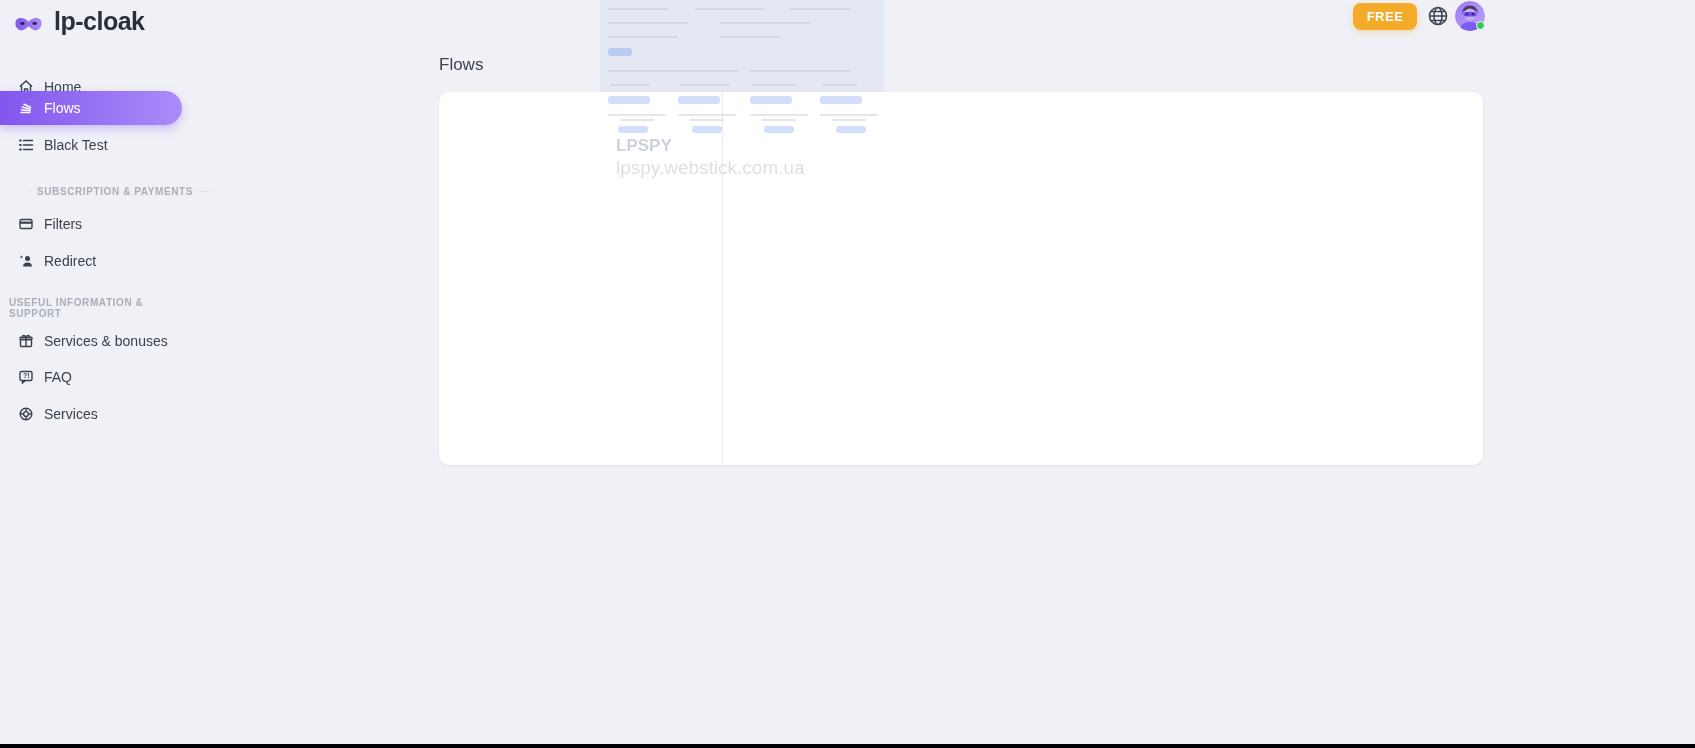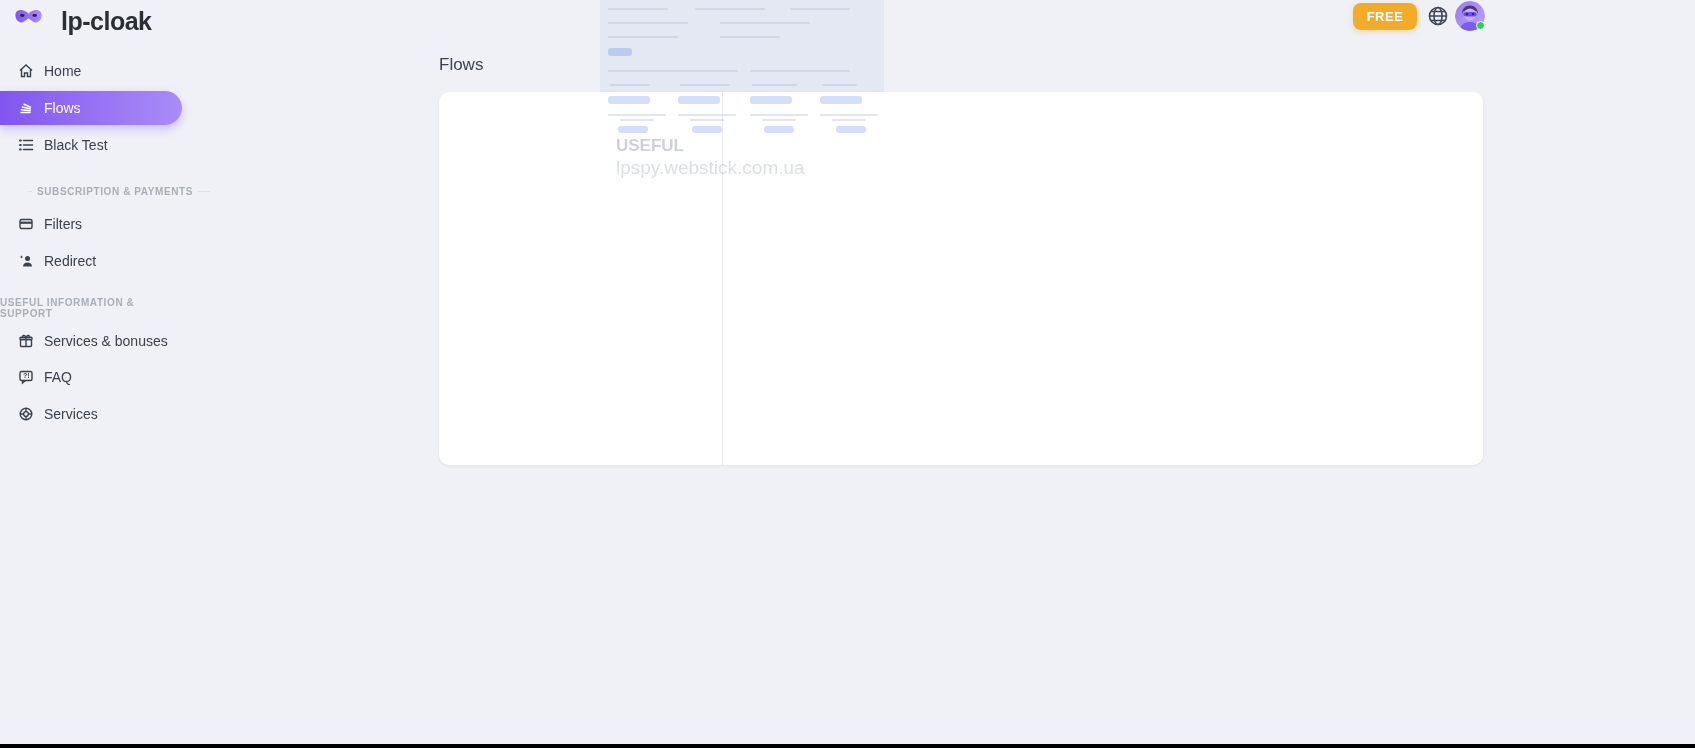--- a/index.html
+++ b/index.html
@@ -1,35 +1,35 @@
 <!DOCTYPE html>
 <html><head>
 <meta charset="utf-8">
 <style>
   * { margin:0; padding:0; box-sizing:border-box; }
   html,body { width:1695px; height:748px; }
   body { font-family:"Liberation Sans", sans-serif; background:#eff1f6; position:relative; overflow:hidden; }
   .abs { position:absolute; }
 
   
-  .brand { left:14px; top:7px; display:flex; align-items:flex-start; gap:18px; }
+  .brand { left:14px; top:7px; display:flex; align-items:flex-end; gap:11px; }
   .brand-name { font-size:25px; font-weight:800; color:#2a2e37; letter-spacing:-0.5px; }
   .nav-item { left:0; width:240px; height:34px; display:flex; align-items:center; gap:10px; padding-left:18px; color:#3a414d; font-size:14px; cursor:pointer; }
   .nav-item svg { flex:0 0 auto; }
-  .ni-home { top:54px; }
+  .ni-home { top:70px; }
   .ni-flows { top:91px; width:182px; border-radius:0 17px 17px 0; background:linear-gradient(90deg,#8156ee,#a98cf8); color:#ffffff; box-shadow:0 4px 10px rgba(139,92,246,.35); }
   .ni-blacklist { top:128px; }
   .ni-payment { top:207px; }
   .ni-referrals { top:244px; }
   .ni-services { top:324px; }
   .ni-faq { top:360px; }
   .ni-support { top:397px; }
   .nav-section { left:0; width:182px; height:12px; display:flex; align-items:center; gap:5px; font-size:10px; font-weight:700; letter-spacing:.6px; color:#a9aeb9; }
   .ns-1 { top:185px;margin-left:28px; }
-  .ns-2 { top:302px; }
+  .ns-2 { top:302px; padding-left:9px; }
   .ns-dash { width:4px; height:1px; background:#dfe2e9; }
   .ns-line { flex:1; height:1px; background:#dfe2e9; }
 
   
   .free-badge { left:1353px; top:3px; width:64px; height:27px; background:#f3ab29; border-radius:8px; color:#fff; font-size:13px; font-weight:700; letter-spacing:.5px; display:flex; align-items:center; justify-content:center; cursor:pointer; box-shadow:0 2px 6px rgba(243,171,41,.35); }
   .globe-btn { left:1427px; top:5px; width:22px; height:22px; cursor:pointer; }
   .avatar { left:1455px; top:1px; width:30px; height:30px; border-radius:50%; cursor:pointer; }
   .avatar svg { border-radius:50%; display:block; }
   .online-dot { left:1476px; top:21px; width:9px; height:9px; border-radius:50%; background:#34c759; border:1.5px solid #fff; }
 
@@ -234,21 +234,21 @@
   <div class="gl" style="left:150px;top:18px;width:58px;"></div>
   <div class="gl" style="left:220px;top:18px;width:58px;"></div>
   <div class="gl" style="left:20px;top:23px;width:34px;"></div>
   <div class="gl" style="left:90px;top:23px;width:34px;"></div>
   <div class="gl" style="left:162px;top:23px;width:34px;"></div>
   <div class="gl" style="left:232px;top:23px;width:34px;"></div>
   <div class="gp" style="left:18px;top:30px;width:30px;height:7px;"></div>
   <div class="gp" style="left:92px;top:30px;width:30px;height:7px;"></div>
   <div class="gp" style="left:164px;top:30px;width:30px;height:7px;"></div>
   <div class="gp" style="left:236px;top:30px;width:30px;height:7px;"></div>
-  <div class="ghost-title">USEFUL</div>
+  <div class="ghost-title">LPSPY</div>
   <div class="ghost-sub">lpspy.webstick.com.ua</div>
 </div>
 
 <div class="abs page-title">Flows</div>
 
 <div class="abs card"></div>
 <div class="abs card-divider"></div>
 
 <div class="abs step-num active sq-1">1</div>
 <div class="abs step-title active st-1">Pages</div>

